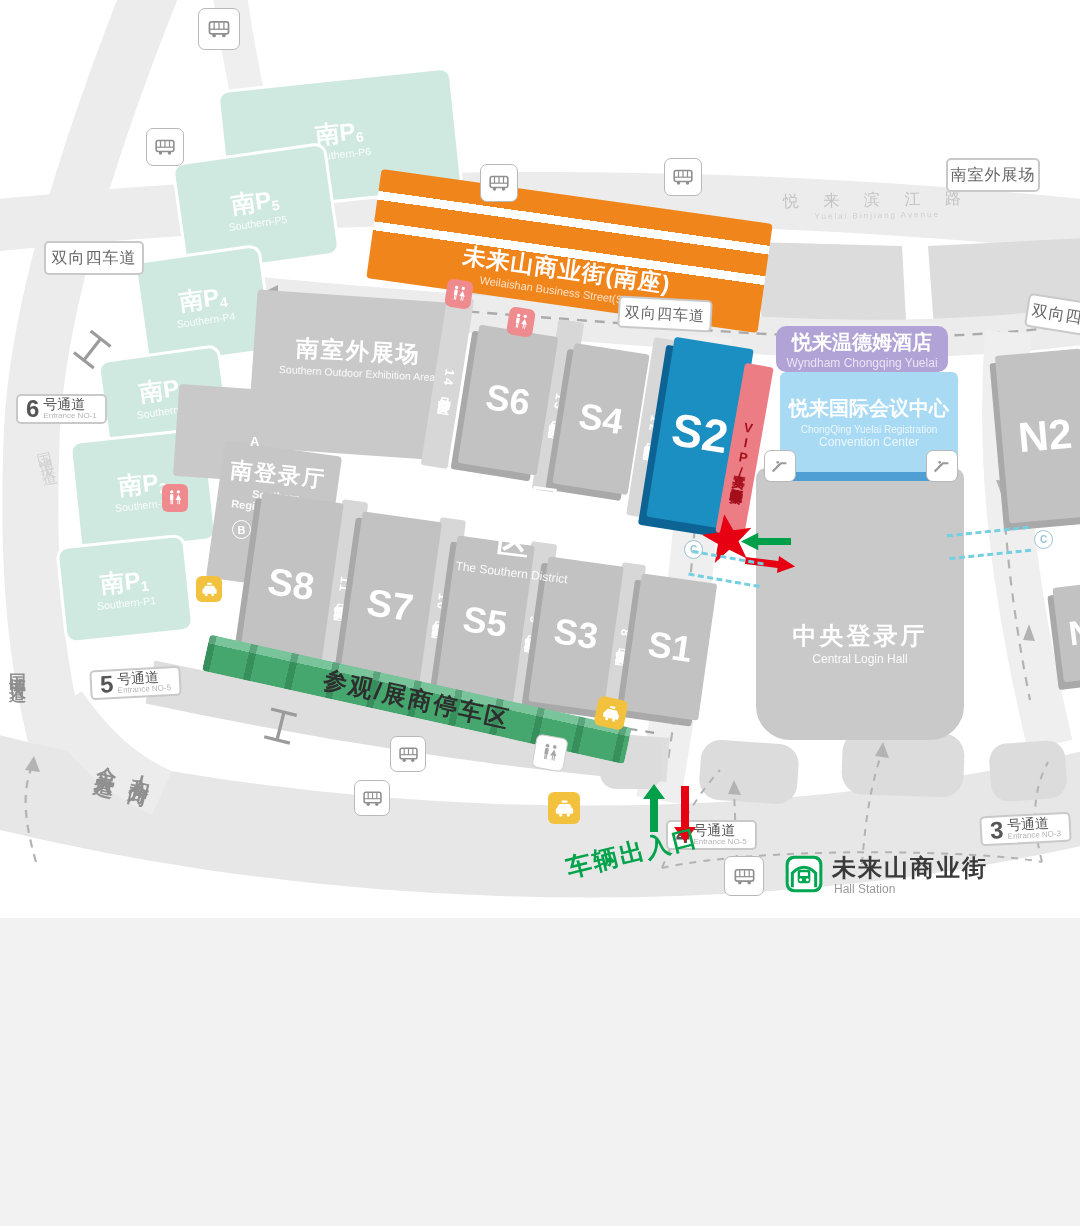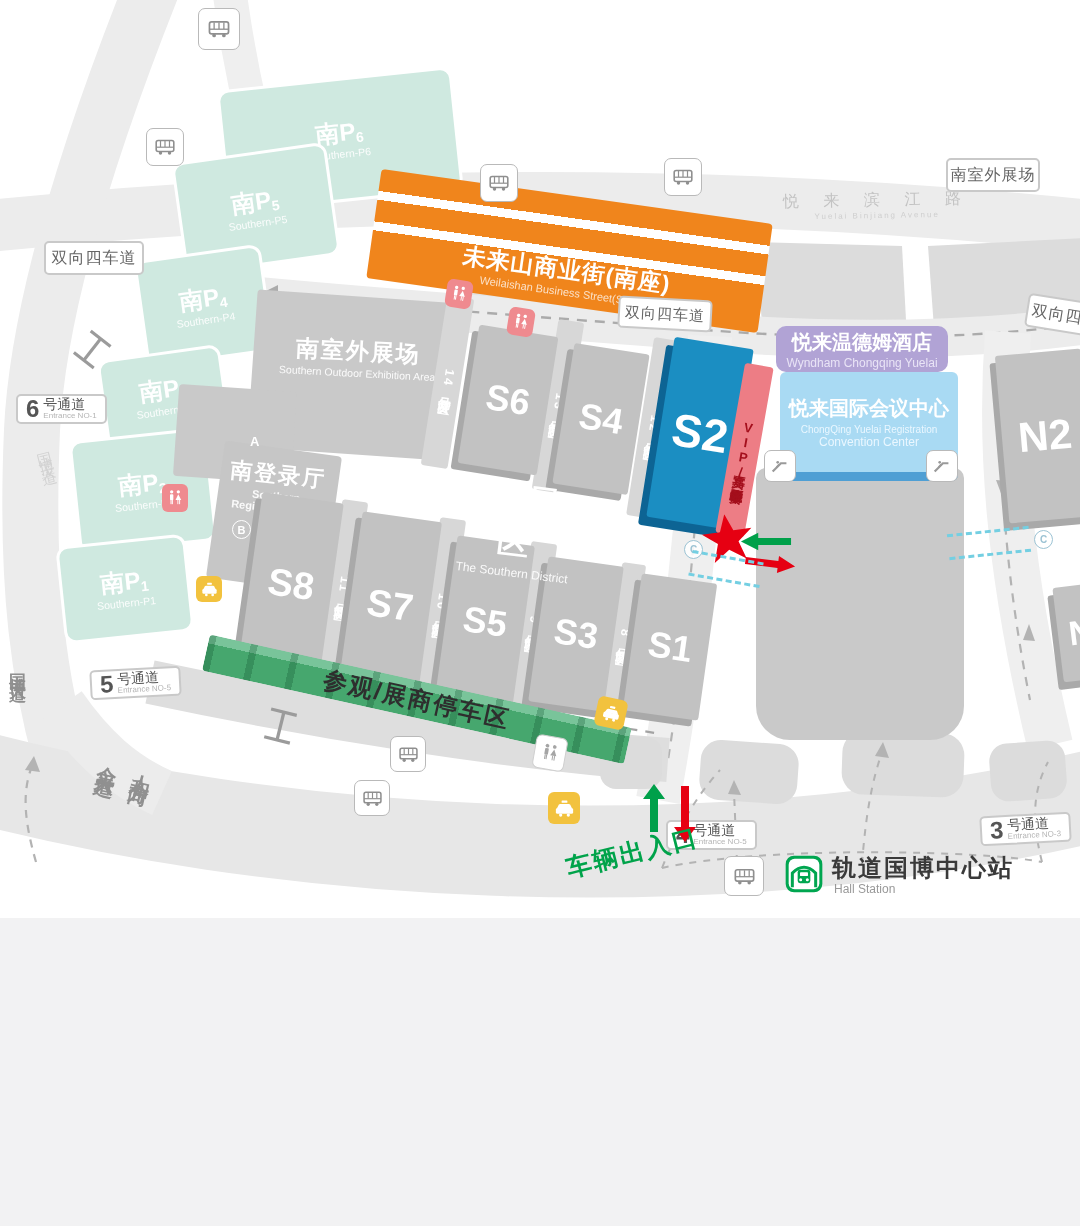--- a/index.html
+++ b/index.html
@@ -184,20 +184,24 @@
   <div class="abs hall" style="left:1058px;top:585px;width:46px;height:95px;font-size:34px;transform:rotate(-7deg)">
       <span>N</span>
     </div>
 
   <div class="abs wlabel" style="left:452px;top:478px;width:130px;transform:rotate(7deg)">
     <span class="zh" style="font-size:32px;letter-spacing:4px">南 展 区</span>
     <span class="en" style="font-size:12px">The Southern District</span>
   </div>
 
   <div class="abs" style="left:756px;top:468px;width:208px;height:272px;background:#c9c9c9;border-radius:10px 10px 34px 34px"></div>
+  <div class="abs wlabel" style="left:785px;top:620px;width:150px">
+    <span class="zh" style="font-size:24px;letter-spacing:3px">中央登录厅</span>
+    <span class="en" style="font-size:12px">Central Login Hall</span>
+  </div>
 
   <div class="abs" style="left:780px;top:372px;width:178px;height:100px;background:#a9daf3;border-radius:6px;border-bottom:9px solid #4f9fd4;
        display:flex;flex-direction:column;align-items:center;justify-content:center;text-align:center">
     <span style="color:#fff;font-weight:bold;font-size:20px">悦来国际会议中心</span>
     <span style="color:#eaf7ff;font-size:10px;margin-top:2px">ChongQing Yuelai Registration</span>
     <span style="color:#eaf7ff;font-size:12px">Convention Center</span>
   </div>
 
   <div class="abs" style="left:776px;top:326px;width:172px;height:46px;background:#b1a3d5;border-radius:10px;
        display:flex;flex-direction:column;align-items:center;justify-content:center">
@@ -481,21 +485,21 @@
     <svg width="40" height="40" viewBox="0 0 24 24">
         <rect x="1" y="1" width="22" height="22" rx="5" fill="#00a650"></rect>
         <rect x="2.8" y="2.8" width="18.4" height="18.4" rx="3.6" fill="#fff"></rect>
         <path d="M5 20 V11.5 Q12 4.5 19 11.5 V20" fill="none" stroke="#00a650" stroke-width="1.8"></path>
         <rect x="8.2" y="9.5" width="7.6" height="8" rx="1.4" fill="#00a650"></rect>
         <rect x="9.6" y="11" width="4.8" height="2.2" rx="0.5" fill="#fff"></rect>
         <circle cx="10" cy="15.4" r="0.9" fill="#fff"></circle>
         <circle cx="14" cy="15.4" r="0.9" fill="#fff"></circle>
       </svg>
   </span>
-  <span class="abs" style="left:832px;top:852px;font-size:24px;font-weight:bold;color:#3a3a3a;letter-spacing:2px">轨道国博中心站</span>
+  <span class="abs" style="left:832px;top:852px;font-size:24px;font-weight:bold;color:#3a3a3a;letter-spacing:2px">未来山商业街</span>
   <span class="abs" style="left:834px;top:882px;font-size:12px;color:#999">Hall Station</span>
 
   <div class="legend">
     
     
     
     
 
     
     

